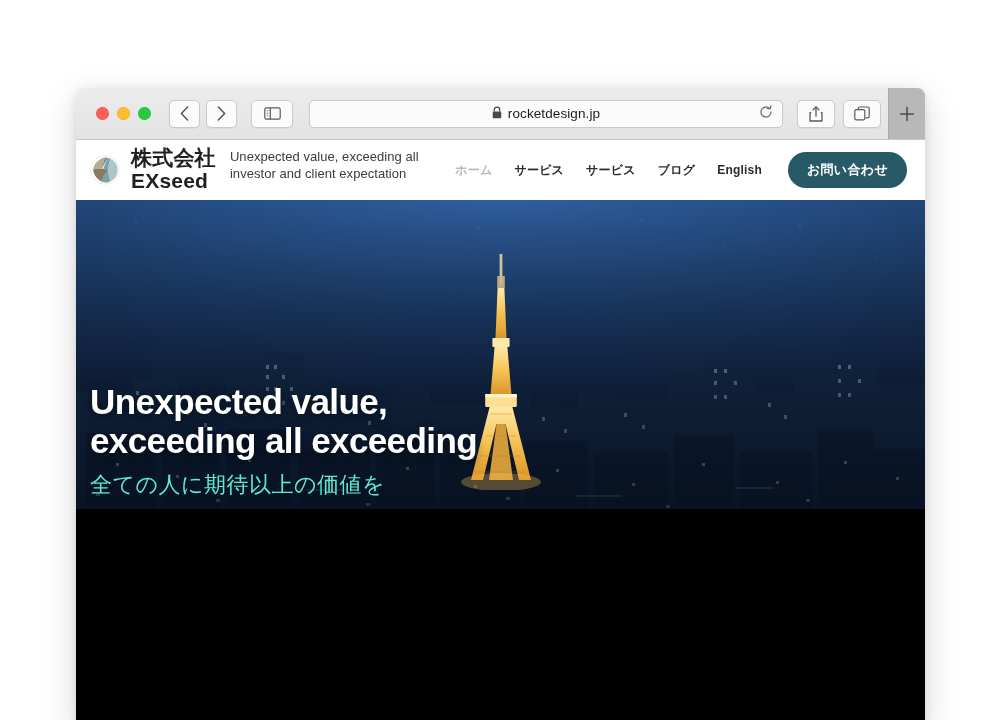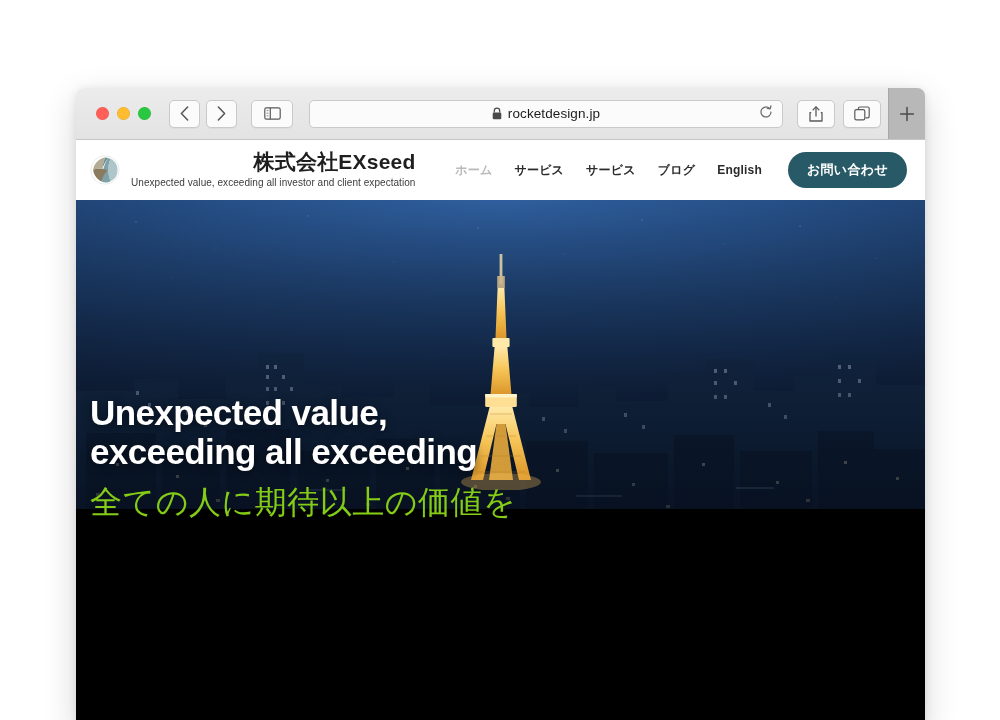--- a/index.html
+++ b/index.html
@@ -84,21 +84,21 @@
     background: #fbfbfb;
     border: 1px solid #c9c9c9;
     border-radius: 5px;
     display: flex;
     align-items: center;
     justify-content: center;
     position: relative;
     margin: 0 14px 0 0;
     box-sizing: border-box;
   }
-  .url-inner { display: flex; align-items: center; gap: 6px; }
+  .url-inner { display: flex; align-items: flex-start; gap: 6px; }
   .url-text {
     font-size: 13.5px;
     color: #1b1b1b;
     letter-spacing: 0.1px;
   }
   .reload-btn {
     position: absolute;
     right: 9px;
     top: 50%;
     transform: translateY(-50%);
@@ -132,30 +132,30 @@
     height: 60px;
     background: #ffffff;
     display: flex;
     align-items: center;
     padding: 0 18px 0 14px;
     box-sizing: border-box;
   }
 
   .brand { display: flex; align-items: center; gap: 11px; }
   .brand-logo { width: 30px; height: 30px; flex: 0 0 30px; }
-  .brand-text { display: flex; flex-direction: column; justify-content: center; text-align: right; }
+  .brand-text { display: flex; flex-direction: row; justify-content: center; }
   .brand-title {
     font-size: 21px;
     font-weight: 700;
     color: #1f1f1f;
     line-height: 1.08;
     letter-spacing: 0.2px;
   }
   .brand-tagline {
-    font-size: 10px;
+    font-size: 13px;
     color: #3c3c3c;
     line-height: 1.3;
     margin-top: 2px;
     letter-spacing: 0.05px;
   }
 
   .site-nav {
     margin-left: auto;
     display: flex;
     align-items: center;
@@ -218,35 +218,35 @@
     position: absolute; inset: 0;
     background: linear-gradient(to bottom, rgba(20,42,76,0) 0%, rgba(12,26,48,0.45) 40%, rgba(6,14,28,0.85) 100%);
   }
 
   
   .tower { position: absolute; left: 50%; transform: translateX(-50%); bottom: 28px; width: 96px; height: 236px; }
 
   .hero-copy {
     position: absolute;
     left: 14px;
-    top: 193px;
+    top: 182px;
     width: 700px;
   }
   .hero-title {
     color: #ffffff;
     font-size: 35px;
     font-weight: 800;
     line-height: 1.12;
     letter-spacing: -0.6px;
     text-shadow: 0 2px 10px rgba(0,0,0,0.55);
     margin: 0;
   }
   .hero-sub {
-    color: #84cc16;
-    font-size: 32px;
+    color: #5eead4;
+    font-size: 22px;
     font-weight: 500;
     line-height: 1.2;
     margin: 12px 0 0 0;
     letter-spacing: 0.5px;
   }
 
   
   .black-band {
     position: absolute;
     left: 0; right: 0;

